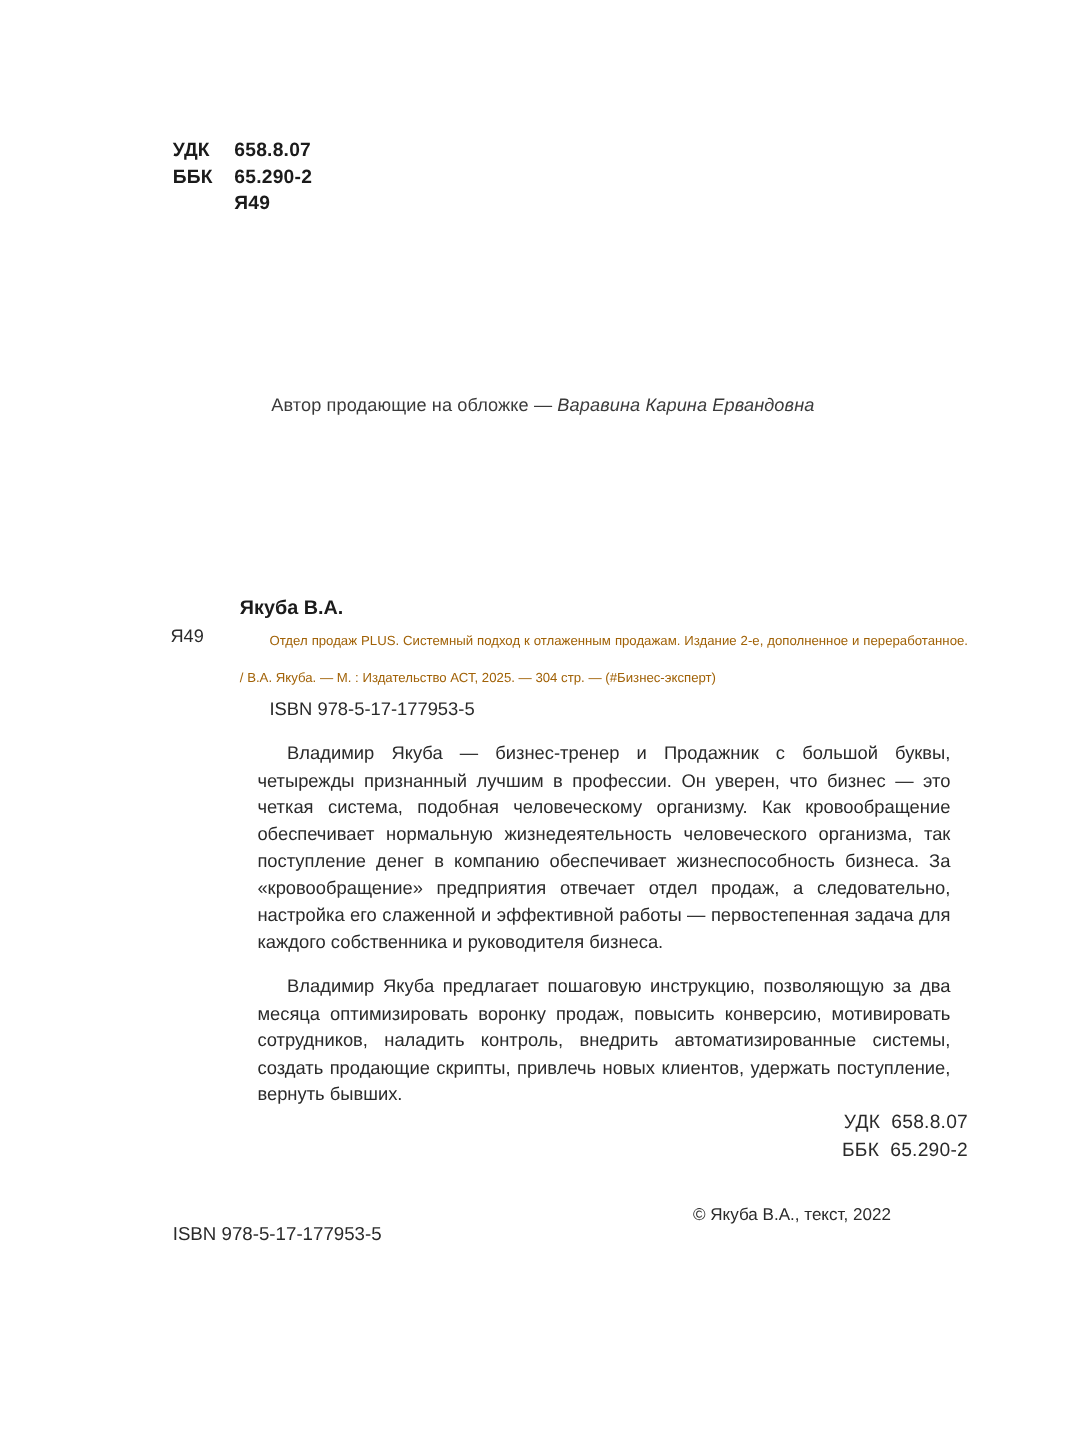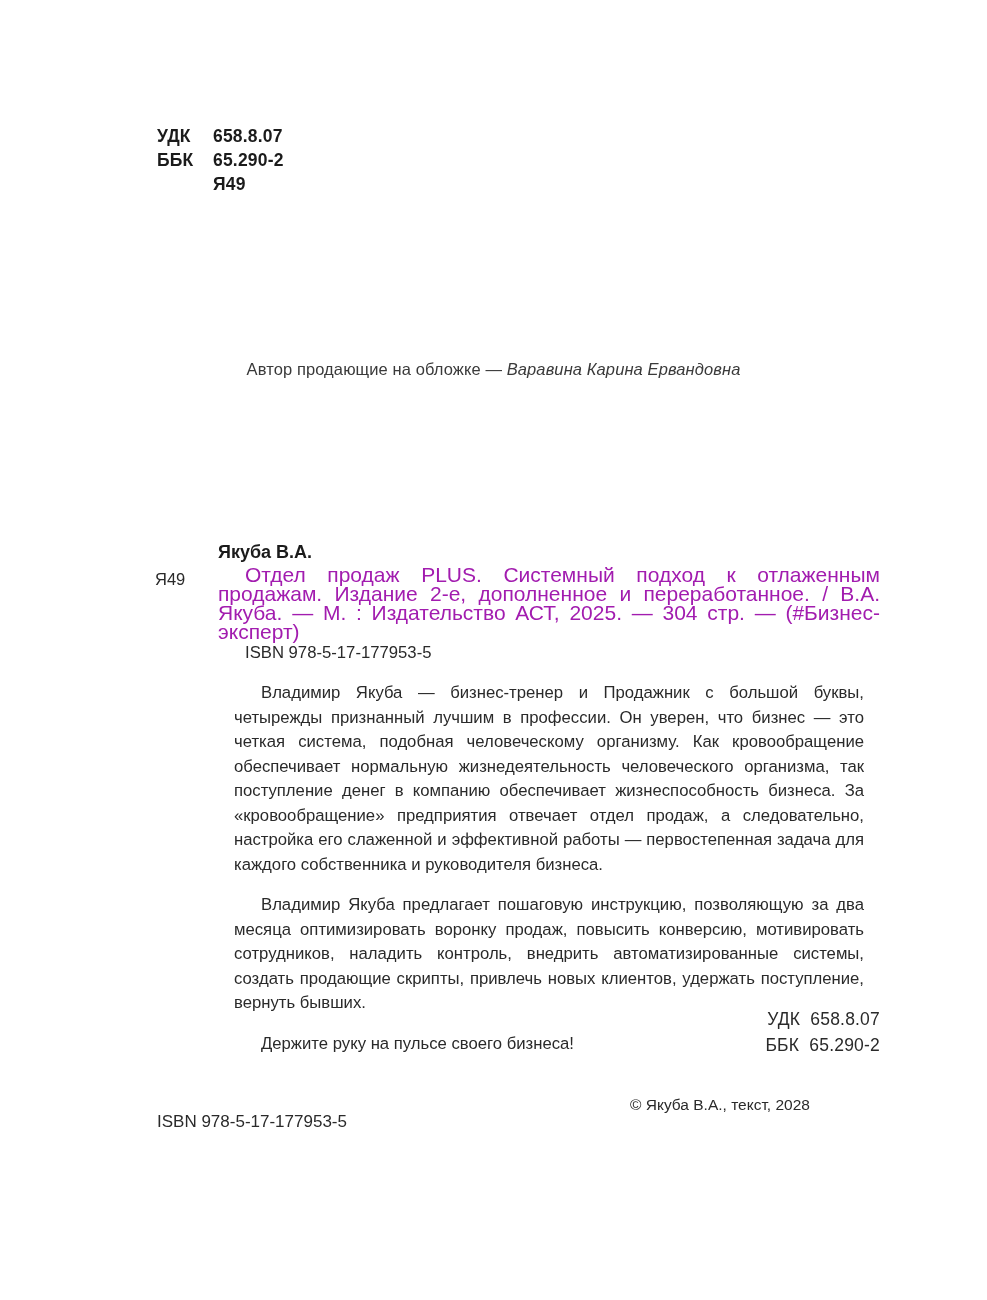--- a/index.html
+++ b/index.html
@@ -78,25 +78,25 @@
     margin-left: 63px;
     width: 662px;
   }
   .author-line {
     font-weight: bold;
     font-size: 18px;
     line-height: 24.5px;
     color: #1b1b1b;
   }
   .title-block {
-    font-size: 21px;
-    line-height: 19px;
+    font-size: 12px;
+    line-height: 34px;
     text-align: justify;
     text-indent: 27px;
-    color: #a21caf;
+    color: #a16207;
     hyphens: none;
   }
   .isbn-line {
     font-size: 16.7px;
     line-height: 24.5px;
     color: #2a2a2a;
     padding-left: 27px;
   }
 
   .annotation {
@@ -165,29 +165,28 @@
 
   <div class="biblio">
     <div class="sigla">Я49</div>
     <div class="biblio-body">
       <div class="author-line">Якуба В.А.</div>
       <div class="title-block">Отдел продаж PLUS. Системный подход к отлаженным продажам. Издание 2-е, дополненное и переработанное. / В.А. Якуба. — М. : Издательство АСТ, 2025. — 304 стр. — (#Бизнес-эксперт)</div>
       <div class="isbn-line">ISBN 978-5-17-177953-5</div>
       <div class="annotation">
         <p>Владимир Якуба — бизнес-тренер и Продажник с большой буквы, четырежды признанный лучшим в профессии. Он уверен, что бизнес — это четкая система, подобная человеческому организму. Как кровообращение обеспечивает нормальную жизнедеятельность человеческого организма, так поступление денег в компанию обеспечивает жизнеспособность бизнеса. За «кровообращение» предприятия отвечает отдел продаж, а следовательно, настройка его слаженной и эффективной работы — первостепенная задача для каждого собственника и руководителя бизнеса.</p>
         <p>Владимир Якуба предлагает пошаговую инструкцию, позволяющую за два месяца оптимизировать воронку продаж, повысить конверсию, мотивировать сотрудников, наладить контроль, внедрить автоматизированные системы, создать продающие скрипты, привлечь новых клиентов, удержать поступление, вернуть бывших.</p>
-        <p class="last-para">Держите руку на пульсе своего бизнеса!</p>
       </div>
     </div>
   </div>
 
   <div class="udk-bottom">
     <div class="row"><span>УДК</span>&nbsp;&nbsp;<span>658.8.07</span></div>
     <div class="row"><span>ББК</span>&nbsp;&nbsp;<span>65.290-2</span></div>
   </div>
 
   <div class="isbn-footer">ISBN 978-5-17-177953-5</div>
 
   <div class="copyright">
-    <div class="row">© Якуба В.А., текст, 2028</div>
+    <div class="row">© Якуба В.А., текст, 2022</div>
   </div>
 
 </div>
 
 </body></html>

